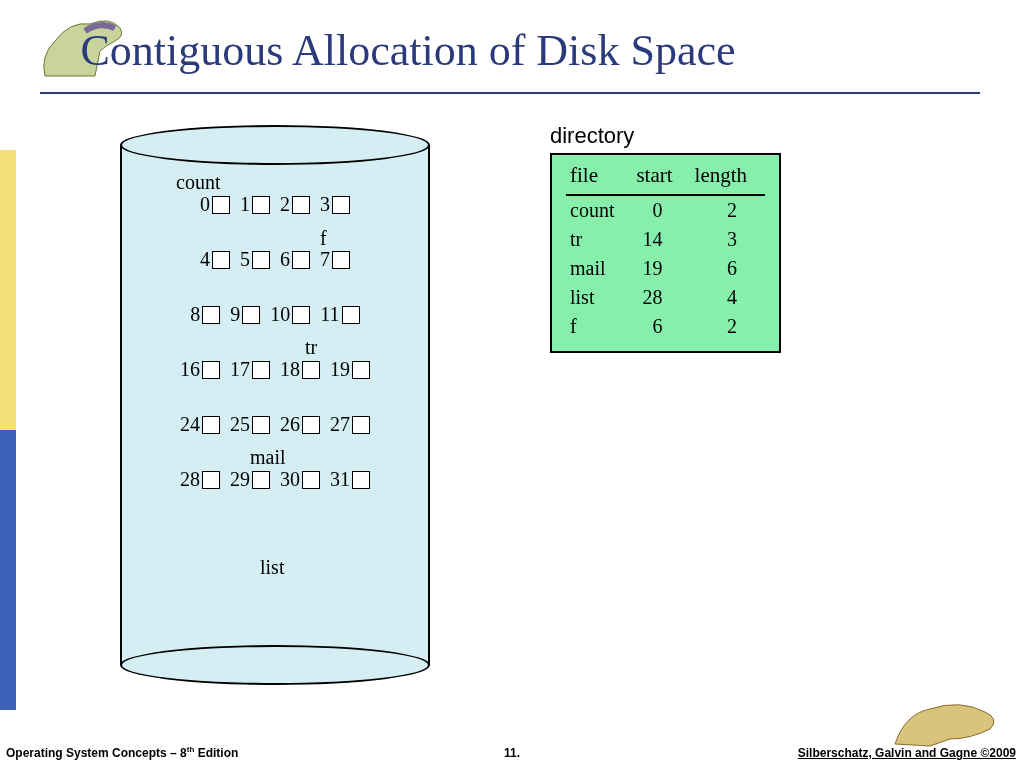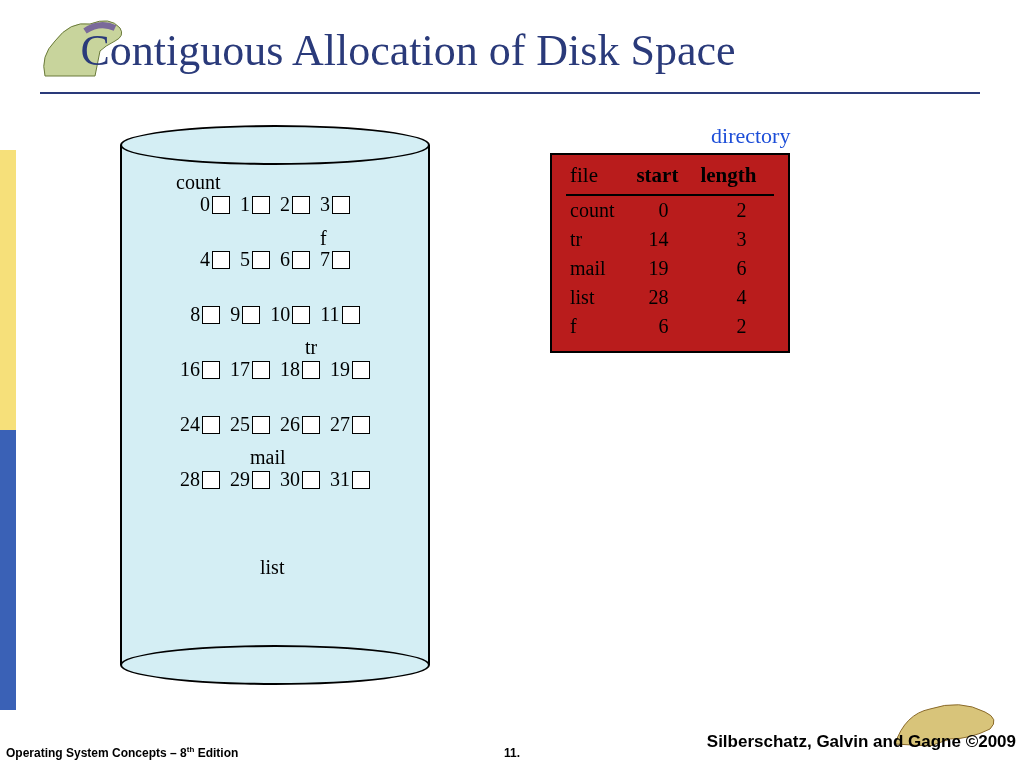--- a/index.html
+++ b/index.html
@@ -47,21 +47,21 @@
     bottom: 8px;
     left: 0;
     width: 1024px;
     font-size: 12px;
     font-weight: bold;
     color: #000;
   }
   .footer .left { position: absolute; left: 6px; bottom: 0; }
   .footer .left sup { font-size: 8px; }
   .footer .center { width: 100%; text-align: center; margin-top: 27px; }
-  .footer .right { position: absolute; right: 8px; bottom: 8px; font-size: 17px; }
+  .footer .right { position: absolute; right: 8px; bottom: 0; font-size: 12px; text-decoration: underline; }
 
   
   .figure {
     position: absolute;
     top: 125px;
     left: 120px;
     width: 820px;
     height: 580px;
   }
   .cylinder {
@@ -128,41 +128,41 @@
     white-space: nowrap;
   }
 
   
   .dir-wrap {
     position: absolute;
     left: 430px;
     top: -2px;
   }
   .dir-title {
-    font-family: Liberation Serif, serif;
+    font-family: Liberation Sans, sans-serif;
     font-size: 22px;
-    color: #1d4ed8;
-    text-align: right;
+    color: #000000;
+    text-align: left;
     margin-bottom: 4px;
   }
   .dir-table {
     border: 2px solid #000;
     padding: 6px 14px 10px 14px;
-    background: #b91c1c;
+    background: #86efac;
   }
   table { border-collapse: collapse; }
   th {
     font-family: "Times New Roman", serif;
     font-weight: normal;
     font-size: 21px;
     text-align: left;
     padding: 2px 18px 6px 4px;
     border-bottom: 2px solid #000;
   }
-  th:nth-child(2), th:nth-child(3) { text-align: right; font-weight: bold; }
+  th:nth-child(2), th:nth-child(3) { text-align: right; }
   td {
     font-family: "Times New Roman", serif;
     font-size: 20px;
     padding: 3px 18px 3px 4px;
   }
   td:nth-child(2), td:nth-child(3) { text-align: right; padding-right: 28px; }
 </style>
 </head>
 <body>
 

